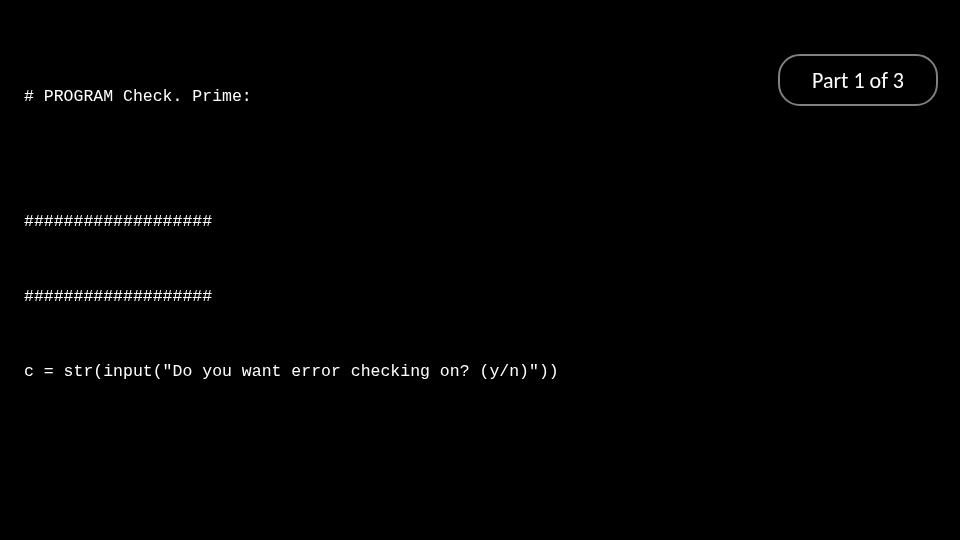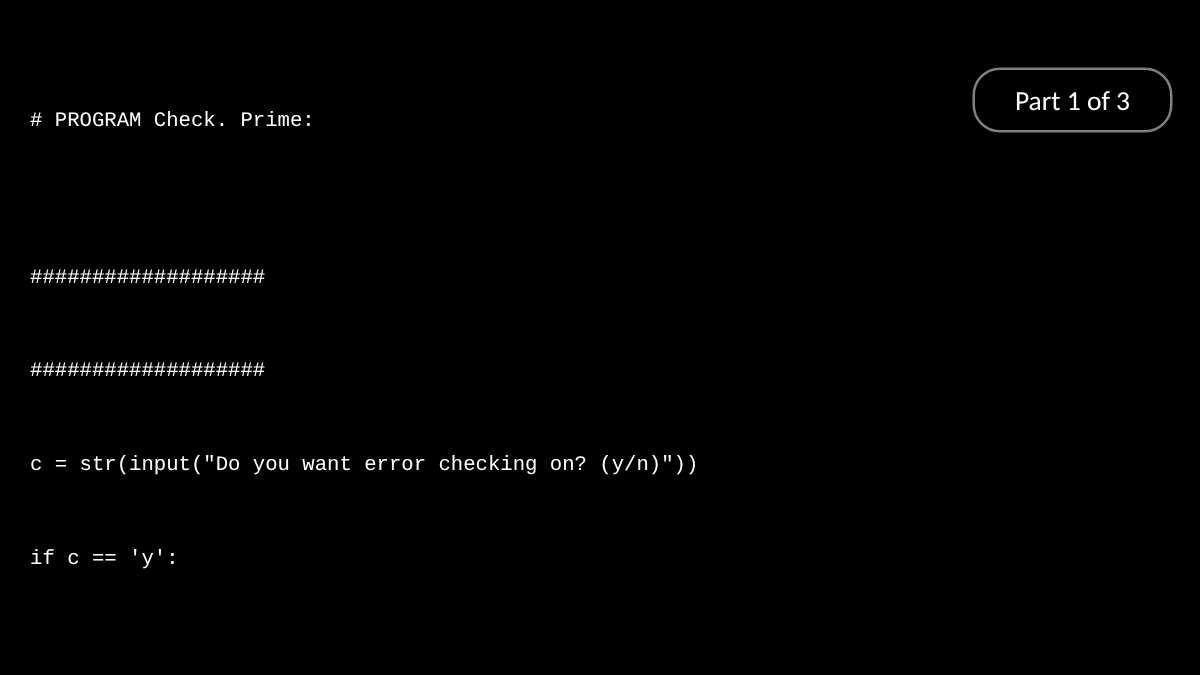--- a/index.html
+++ b/index.html
@@ -46,21 +46,20 @@
   </style>
 </head>
 <body>
 
 <div class="code-area">
   <span class="code-line"># PROGRAM Check. Prime:</span>
   <span class="code-line"></span>
   <span class="code-line">###################</span>
   <span class="code-line">###################</span>
   <span class="code-line">c = str(input("Do you want error checking on? (y/n)"))</span>
-  <span class="code-line">if c == 'y':</span>
   
   
   
   
   
   <span class="code-line"></span>
   
   
   
   

